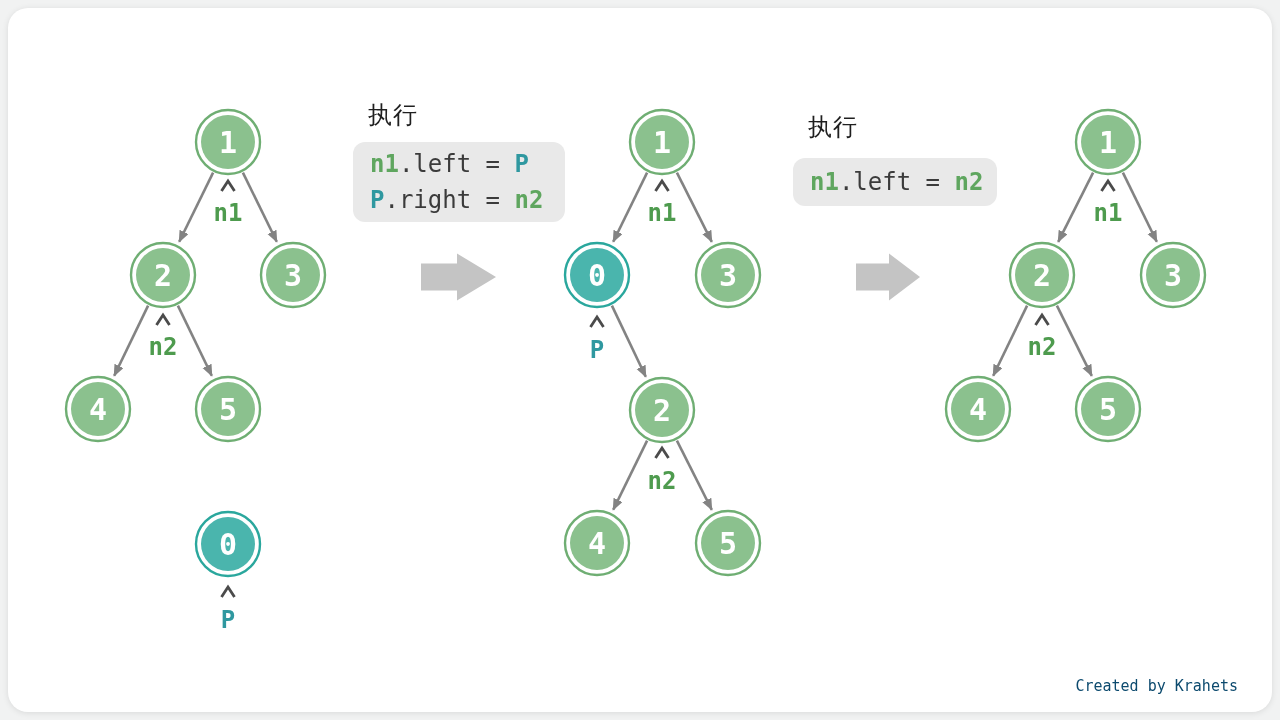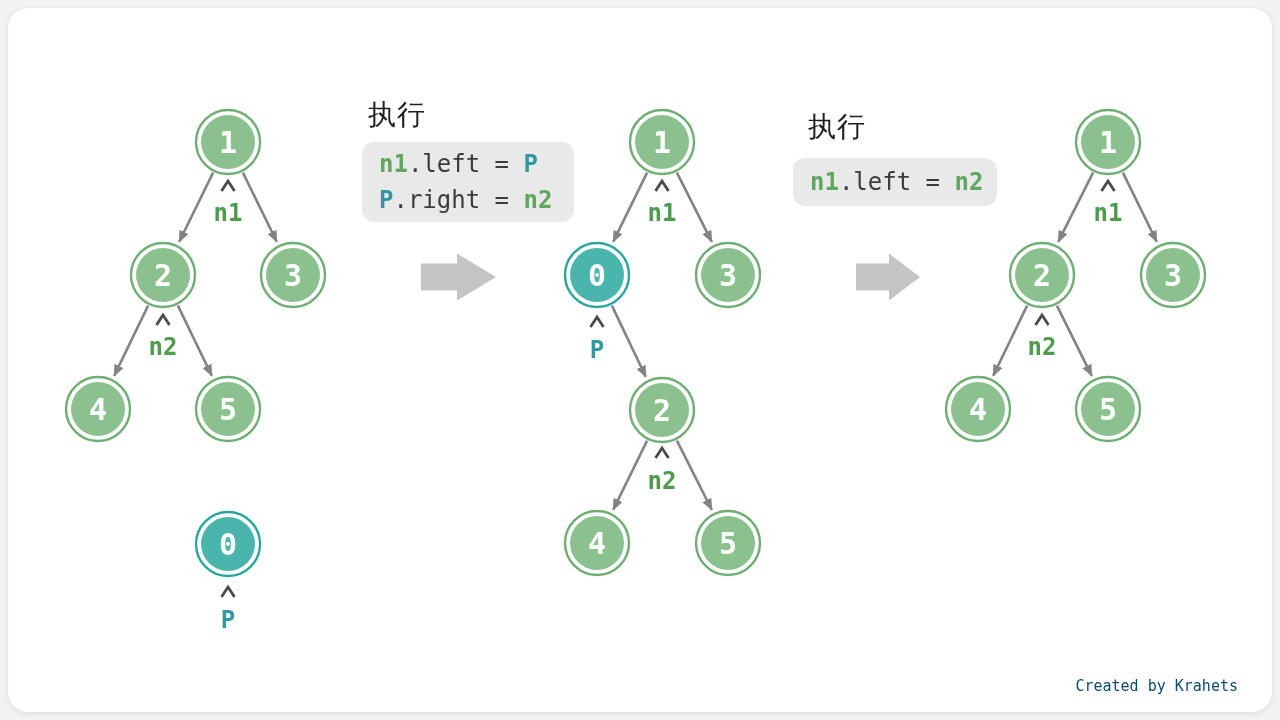--- a/index.html
+++ b/index.html
@@ -31,21 +31,21 @@
     text-anchor:middle;
     font-family:"DejaVu Sans Mono","Liberation Mono",monospace;
     font-size:24px; font-weight:bold;
   }
   .ptr-green { fill:#4e9b4e; }
   .ptr-teal  { fill:#2f98a0; }
 
   .block-arrow { fill:#c4c4c4; }
 
   .exec-header {
-    position:absolute; font-size:28px; line-height:26px;
+    position:absolute; font-size:24px; line-height:26px;
     color:#1f1f1f; font-weight:500; letter-spacing:1px;
   }
   .code-block {
     position:absolute; background:#e9e9e9; border-radius:12px;
     box-sizing:border-box; padding-left:17px;
     display:flex; flex-direction:column; justify-content:center;
   }
   .code-line {
     font-family:"DejaVu Sans Mono","Liberation Mono",monospace;
     font-size:24px; line-height:36px; white-space:pre;
@@ -201,21 +201,21 @@
     </g>
 
     <path class="caret" d="M1101.5,191 L1108,181 L1114.5,191"></path>
     <text class="ptr ptr-green" x="1108" y="221">n1</text>
     <path class="caret" d="M1035.5,325 L1042,315 L1048.5,325"></path>
     <text class="ptr ptr-green" x="1042" y="355">n2</text>
   </g>
 </svg>
 
 <div class="exec-header" style="left:368px; top:102px;">执行</div>
-<div class="code-block" style="left:362px; top:142px; width:212px; height:80px;">
+<div class="code-block" style="left:353px; top:142px; width:212px; height:80px;">
   <div class="code-line"><span class="tok-green">n1</span><span class="tok-plain">.left = </span><span class="tok-teal">P</span></div>
   <div class="code-line"><span class="tok-teal">P</span><span class="tok-plain">.right = </span><span class="tok-green">n2</span></div>
 </div>
 
 <div class="exec-header" style="left:808px; top:114px;">执行</div>
 <div class="code-block single" style="left:793px; top:158px; width:204px; height:48px;">
   <div class="code-line"><span class="tok-green">n1</span><span class="tok-plain">.left = </span><span class="tok-green">n2</span></div>
 </div>
 
 <div class="watermark">Created by Krahets</div>

